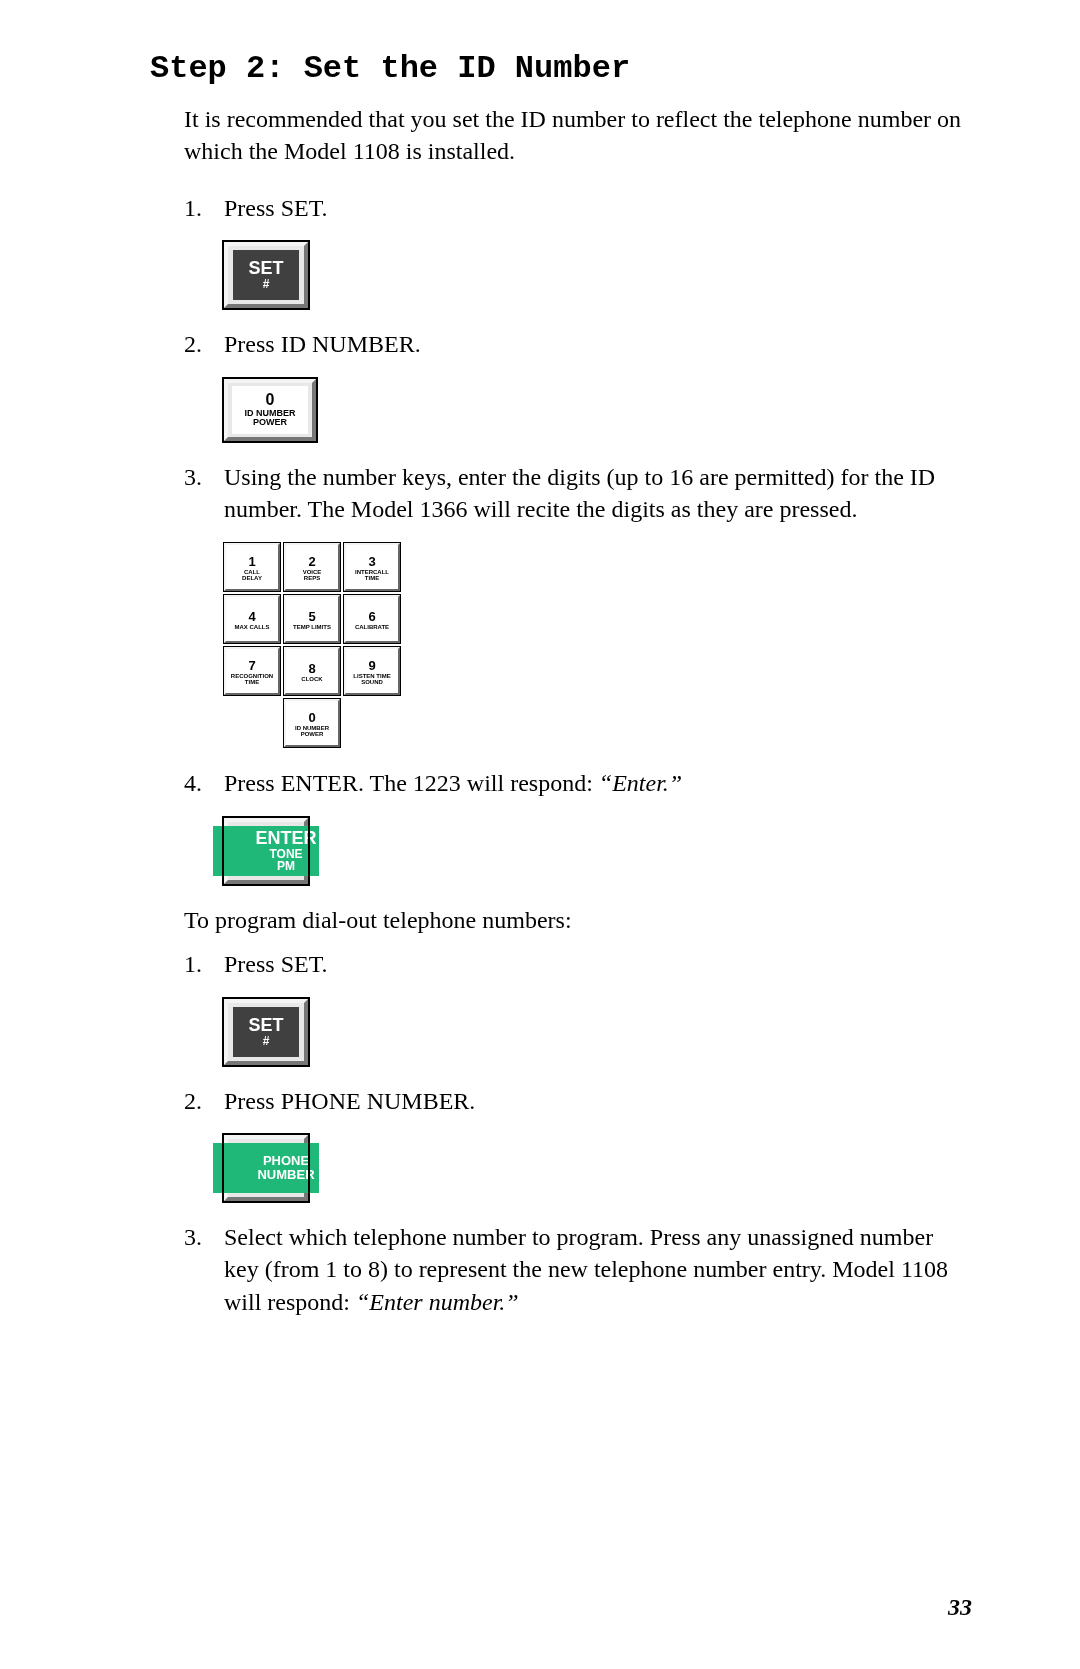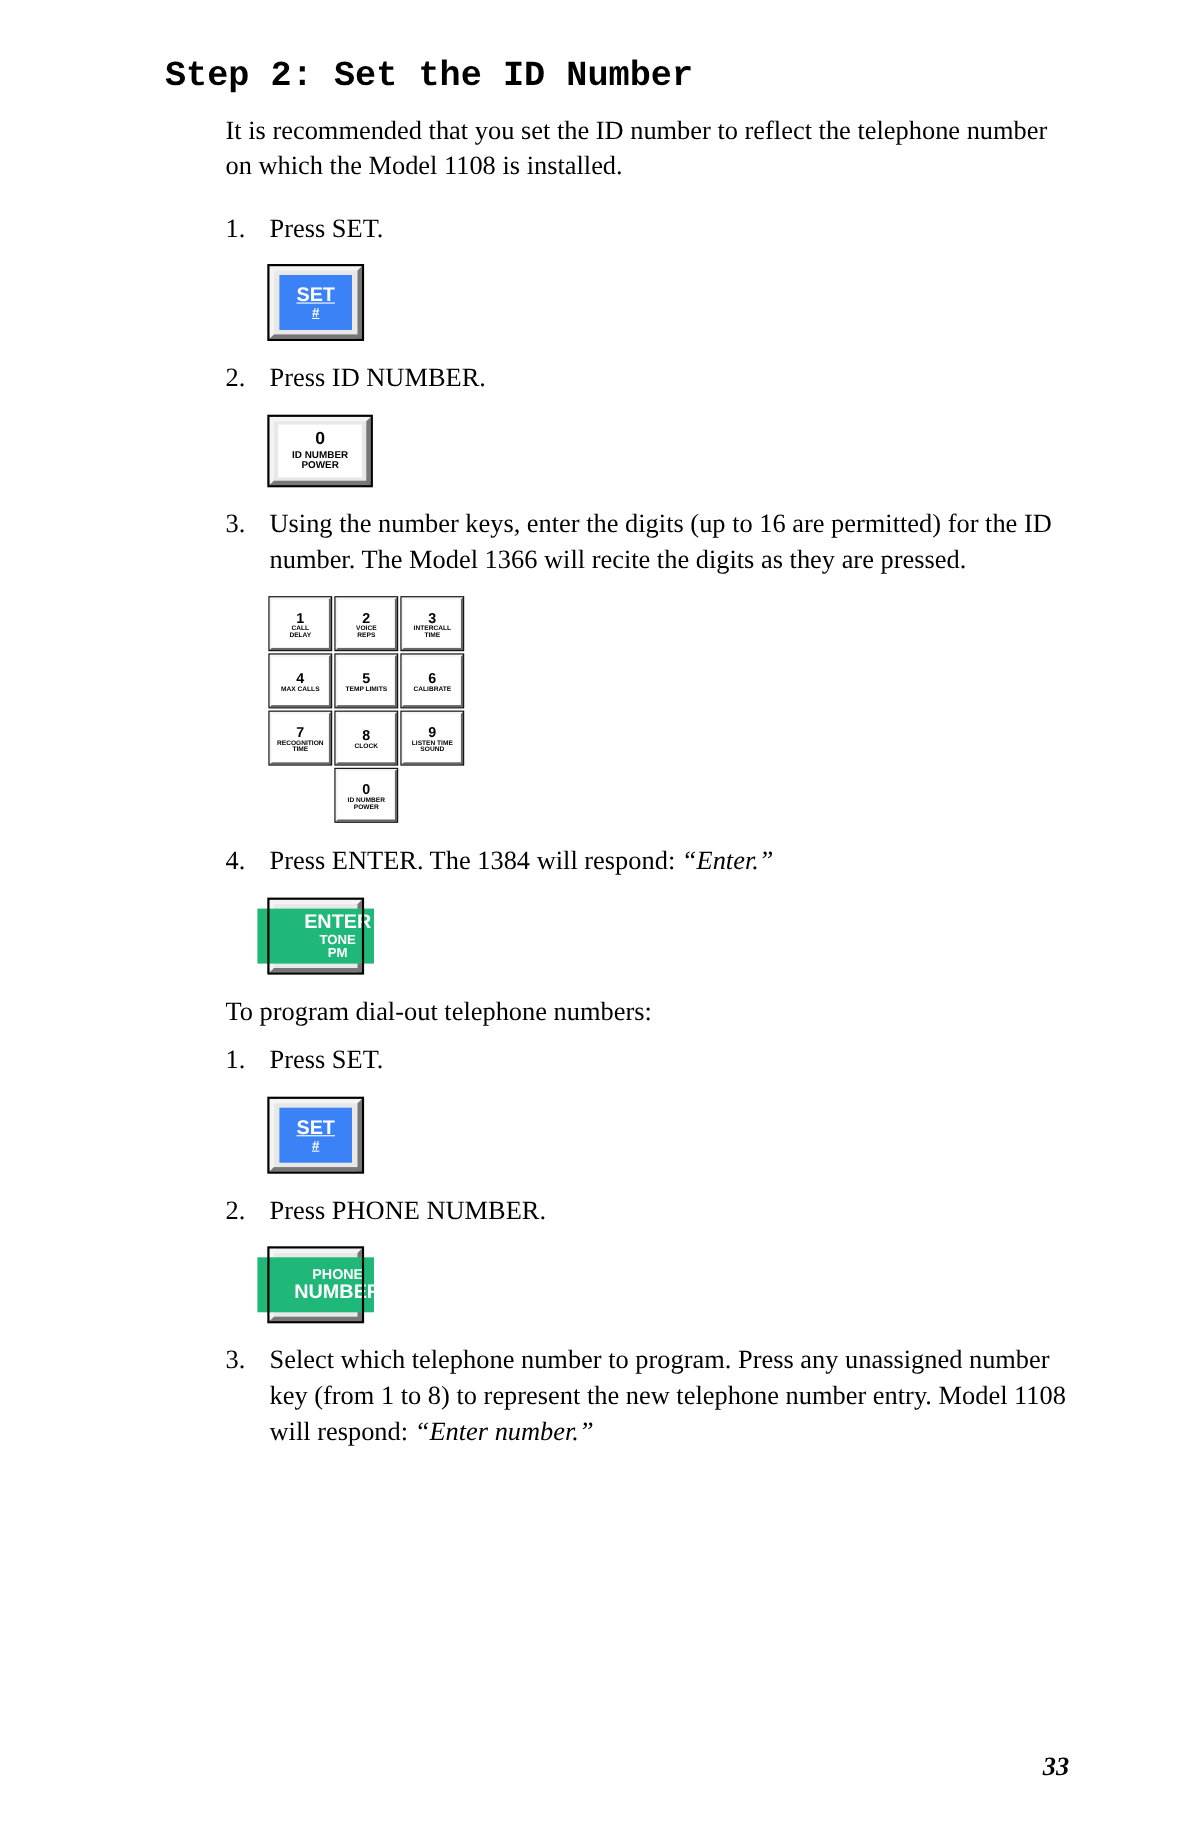--- a/index.html
+++ b/index.html
@@ -26,21 +26,21 @@
     font-size: 24px;
     margin-bottom: 28px;
   }
   .step-heading {
     font-family: Liberation Mono, monospace;
     font-weight: bold;
     font-size: 32px;
     margin: 0 0 16px 0;
   }
   .indent-block {
-    margin-left: 55px;
+    margin-left: 34px;
   }
   .intro-para {
     font-size: 24px;
     line-height: 1.35;
     margin: 0 0 24px 0;
   }
   ol.steps {
     list-style: none;
     padding: 0;
     margin: 0;
@@ -88,21 +88,21 @@
     border-right: 2px solid #666;
     border-bottom: 2px solid #666;
     outline: 1px solid #000;
   }
 
   .key-large { width: 84px; height: 66px; }
   .key-large .inner {
     width: 66px; height: 50px;
     display: flex; flex-direction: column; align-items: center; justify-content: center;
   }
-  .key-large .inner.blue { background:#3b82f6; color:#fff;text-decoration:underline; }
+  .key-large .inner.blue { background:#404040; color:#fff; }
   .key-large .inner.green { background:#1fb879; color:#fff;padding-left:40px; }
   .key-large .line1 { font-weight:bold; font-size:18px; }
   .key-large .line2 { font-weight:bold; font-size:12px; }
   .key-large .line3 { font-weight:bold; font-size:12px; }
 
   .key-id { width:92px; height:62px; }
   .key-id .inner { width:76px; height:48px; background:#fff; color:#000;
     display:flex; flex-direction:column; align-items:center; justify-content:center; }
   .key-id .digit { font-weight:bold; font-size:16px; }
   .key-id .sub { font-weight:bold; font-size:9px; line-height:1.05; }
@@ -230,21 +230,21 @@
           <span class="s">POWER</span>
         </div>
         <div class="kp blank"></div>
       </div>
     </div>
 
     <ol class="steps">
       <li>
         <span class="num">4.</span>
         <span class="body">
-          <span>Press ENTER. The 1384 will respond: </span><span class="italic">“Enter.”</span>
+          <span>Press ENTER. The 1223 will respond: </span><span class="italic">“Enter.”</span>
         </span>
       </li>
     </ol>
 
     <div class="fig">
       <div class="key key-large bevel-lg">
         <div class="inner green">
           <span class="line1">ENTER</span>
           <span class="line2">TONE</span>
           <span class="line3">PM</span>
@@ -277,21 +277,21 @@
       <li>
         <span class="num">2.</span>
         <span class="body">Press PHONE NUMBER.</span>
       </li>
     </ol>
 
     <div class="fig">
       <div class="key key-large bevel-lg">
         <div class="inner green">
           <span class="line2" style="font-size:13px;">PHONE</span>
-          <span class="line2" style="font-size:18px;">NUMBER</span>
+          <span class="line2" style="font-size:13px;">NUMBER</span>
         </div>
       </div>
     </div>
 
     <ol class="steps">
       <li>
         <span class="num">3.</span>
         <span class="body">
           <span>Select which telephone number to program. Press any unassigned number key (from 1 to 8) to represent the new telephone number entry. Model 1108 will respond: </span><span class="italic">“Enter number.”</span>
         </span>

